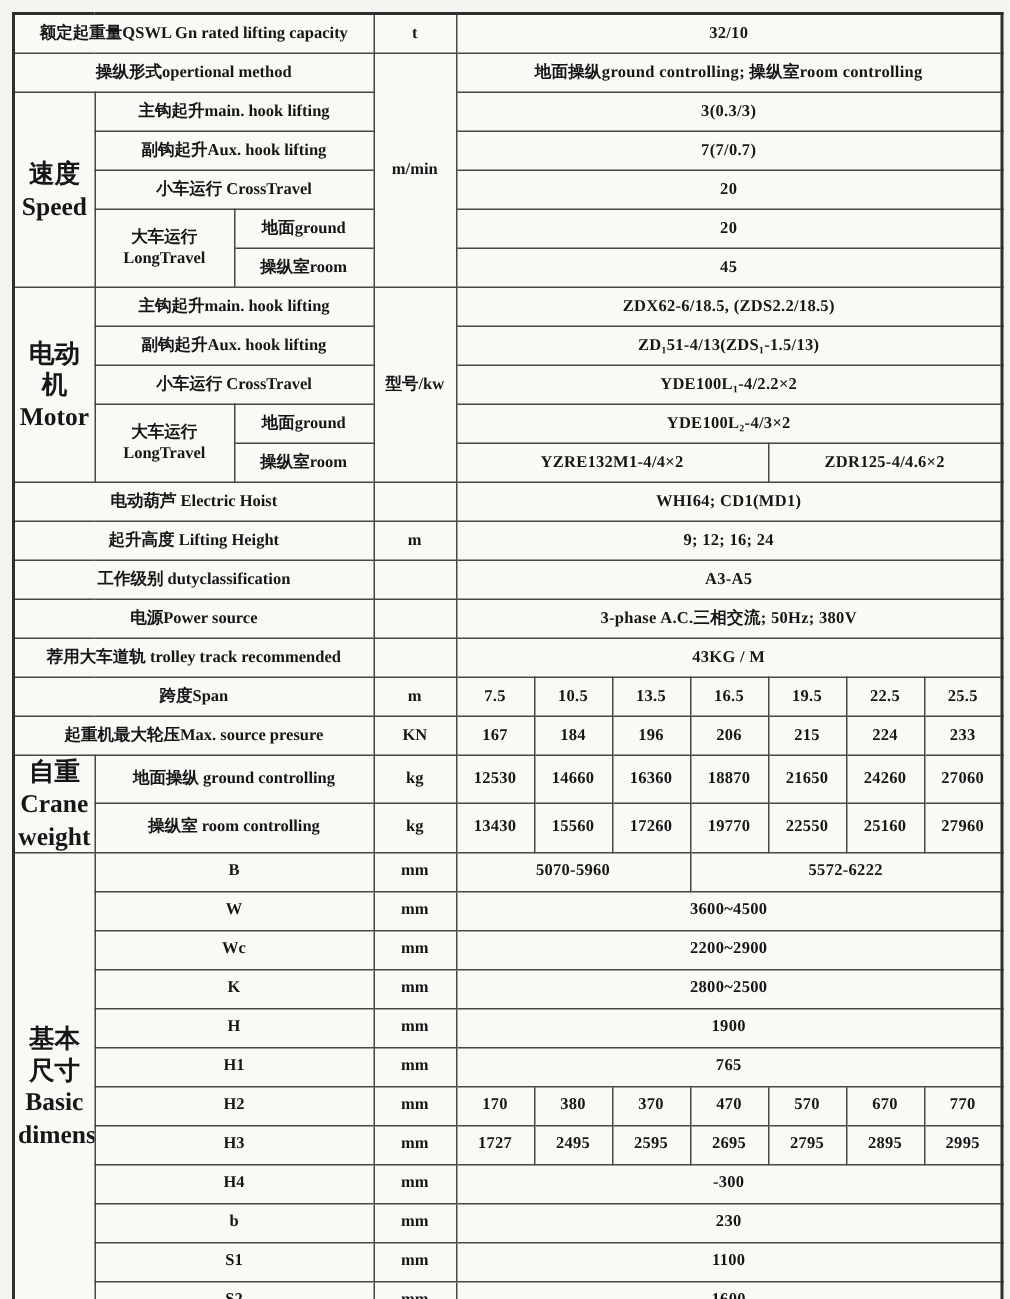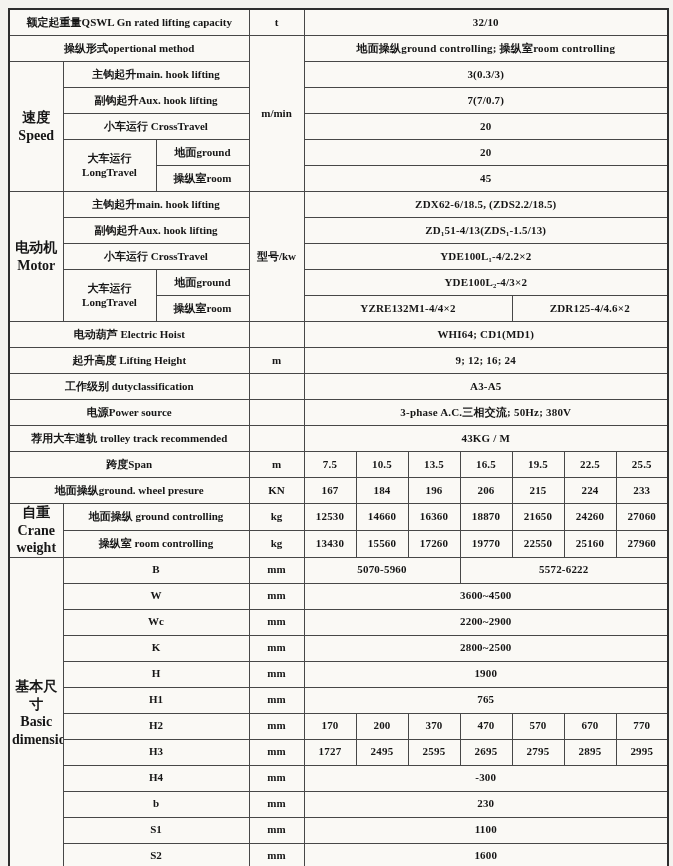--- a/index.html
+++ b/index.html
@@ -20,21 +20,21 @@
     border:1px solid #474747;
     height:25px;
     padding:0 2px;
     text-align:center;vertical-align:middle;
     font-weight:bold;font-size:11px;line-height:1.25;
     color:#161616;
     overflow:hidden;
     font-family:"Liberation Serif","DejaVu Serif",serif;
   }
   td.pre{white-space:pre-line;}
-  td.group{font-size:14px;text-align:center;}
+  td.group{font-size:17px;text-align:center;}
   td.unit{font-size:11px;}
   td.val{font-size:11px;letter-spacing:0.2px;}
 </style>
 </head>
 <body>
 
 <div class="page">
 <table class="spec">
 <colgroup>
   <col style="width:54px">
@@ -159,21 +159,21 @@
     <td class="val">7.5</td>
     <td class="val">10.5</td>
     <td class="val">13.5</td>
     <td class="val">16.5</td>
     <td class="val">19.5</td>
     <td class="val">22.5</td>
     <td class="val">25.5</td>
   </tr>
 
   <tr>
-    <td colspan="3">地面操纵ground. wheel presure</td>
+    <td colspan="3">起重机最大轮压Max. source presure</td>
     <td class="unit">KN</td>
     <td class="val">167</td>
     <td class="val">184</td>
     <td class="val">196</td>
     <td class="val">206</td>
     <td class="val">215</td>
     <td class="val">224</td>
     <td class="val">233</td>
   </tr>
 
@@ -241,21 +241,21 @@
   <tr>
     <td colspan="2">H1</td>
     <td class="unit">mm</td>
     <td colspan="7" class="val">765</td>
   </tr>
 
   <tr>
     <td colspan="2">H2</td>
     <td class="unit">mm</td>
     <td class="val">170</td>
-    <td class="val">200</td>
+    <td class="val">380</td>
     <td class="val">370</td>
     <td class="val">470</td>
     <td class="val">570</td>
     <td class="val">670</td>
     <td class="val">770</td>
   </tr>
 
   <tr>
     <td colspan="2">H3</td>
     <td class="unit">mm</td>

